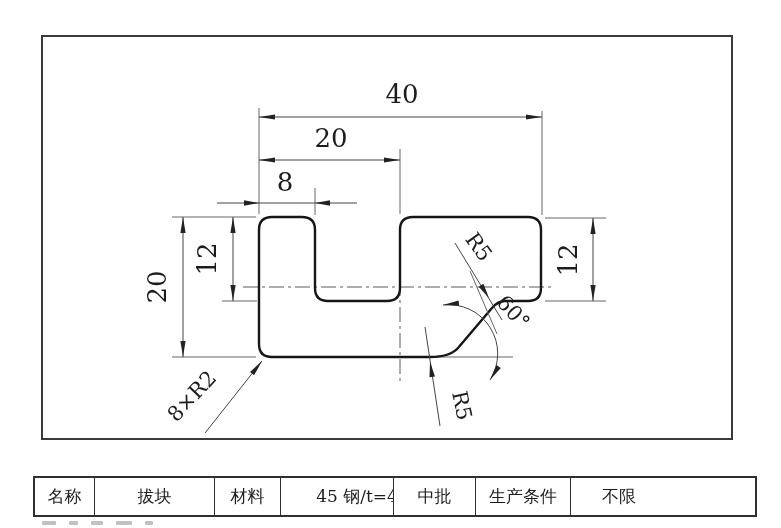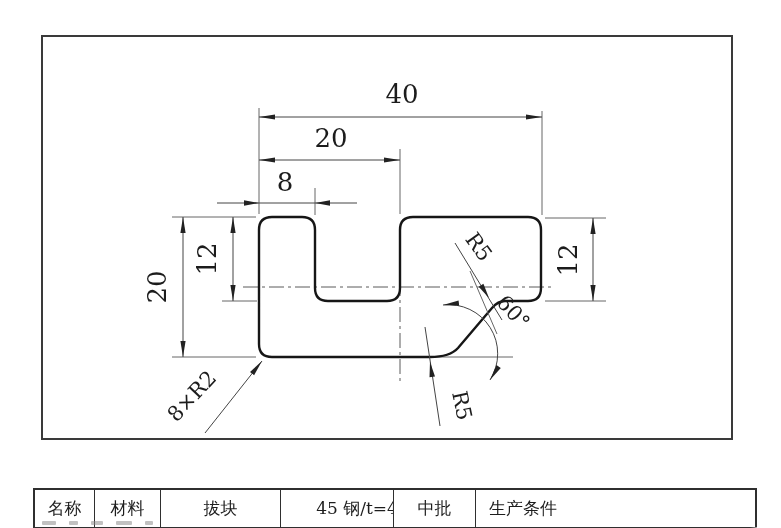--- a/index.html
+++ b/index.html
@@ -4,21 +4,21 @@
 <style>
   html,body{margin:0;padding:0;background:#fff;}
   #page{position:relative;width:781px;height:528px;background:#ffffff;overflow:hidden;
         font-family:"DejaVu Serif","Liberation Serif",serif;border-radius:31px;}
   #cad{position:absolute;left:0;top:0;}
   .dimtxt{font-family:"DejaVu Serif","Liberation Serif",serif;fill:#1c1c1c;}
   .big{font-size:26px;}
   .med{font-size:21px;}
   
   #titleblock{position:absolute;left:33px;top:476px;width:724px;height:41px;
-              display:flex;border:2px solid #2f2f2f;box-sizing:border-box;background:#fff;margin-top:12px;}
+              display:flex;border:2px solid #2f2f2f;box-sizing:border-box;background:#fff;}
   #titleblock .cell{display:flex;align-items:center;justify-content:center;
               border-left:1.5px solid #2f2f2f;box-sizing:border-box;
               font-size:17px;color:#1d1d1d;white-space:nowrap;overflow:hidden;}
   #titleblock .cell:first-child{border-left:none;}
   .w1{width:59px;} .w2{width:120px;} .w3{width:66px;} .w4{width:113px;padding-left:40px;}
   .w5{width:92px;} .w6{width:82px;} .w7{width:95px;text-align:right;} .w8{width:97px;}
   
   #cutoff{position:absolute;left:42px;top:521px;height:5px;display:flex;gap:13px;opacity:.55;}
   #cutoff span{display:block;height:4px;background:#8f8f8f;border-radius:1px;}
 </style>
@@ -111,25 +111,26 @@
 
     <g>
       <line x1="440" y1="426" x2="425" y2="327" stroke="#444" stroke-width="1"></line>
       <polygon points="430,362 435,376.5 429.5,377.3" fill="#222"></polygon>
       <text class="dimtxt med" text-anchor="middle" transform="translate(455,407) rotate(78)">R5</text>
     </g>
   </svg>
 
   <div id="titleblock">
     <div class="cell w1">名称</div>
+    <div class="cell w2">拔块</div>
     <div class="cell w3">材料</div>
-    <div class="cell w2">拔块</div>
     <div class="cell w4">45 钢/t=4</div>
     <div class="cell w6">中批</div>
     <div class="cell w7">生产条件</div>
+    <div class="cell w8">不限</div>
   </div>
 
   <div id="cutoff">
     <span style="width:14px"></span>
       <span style="width:9px"></span>
     <span style="width:12px"></span>
       <span style="width:16px"></span>
     <span style="width:8px"></span>
   </div>
 

